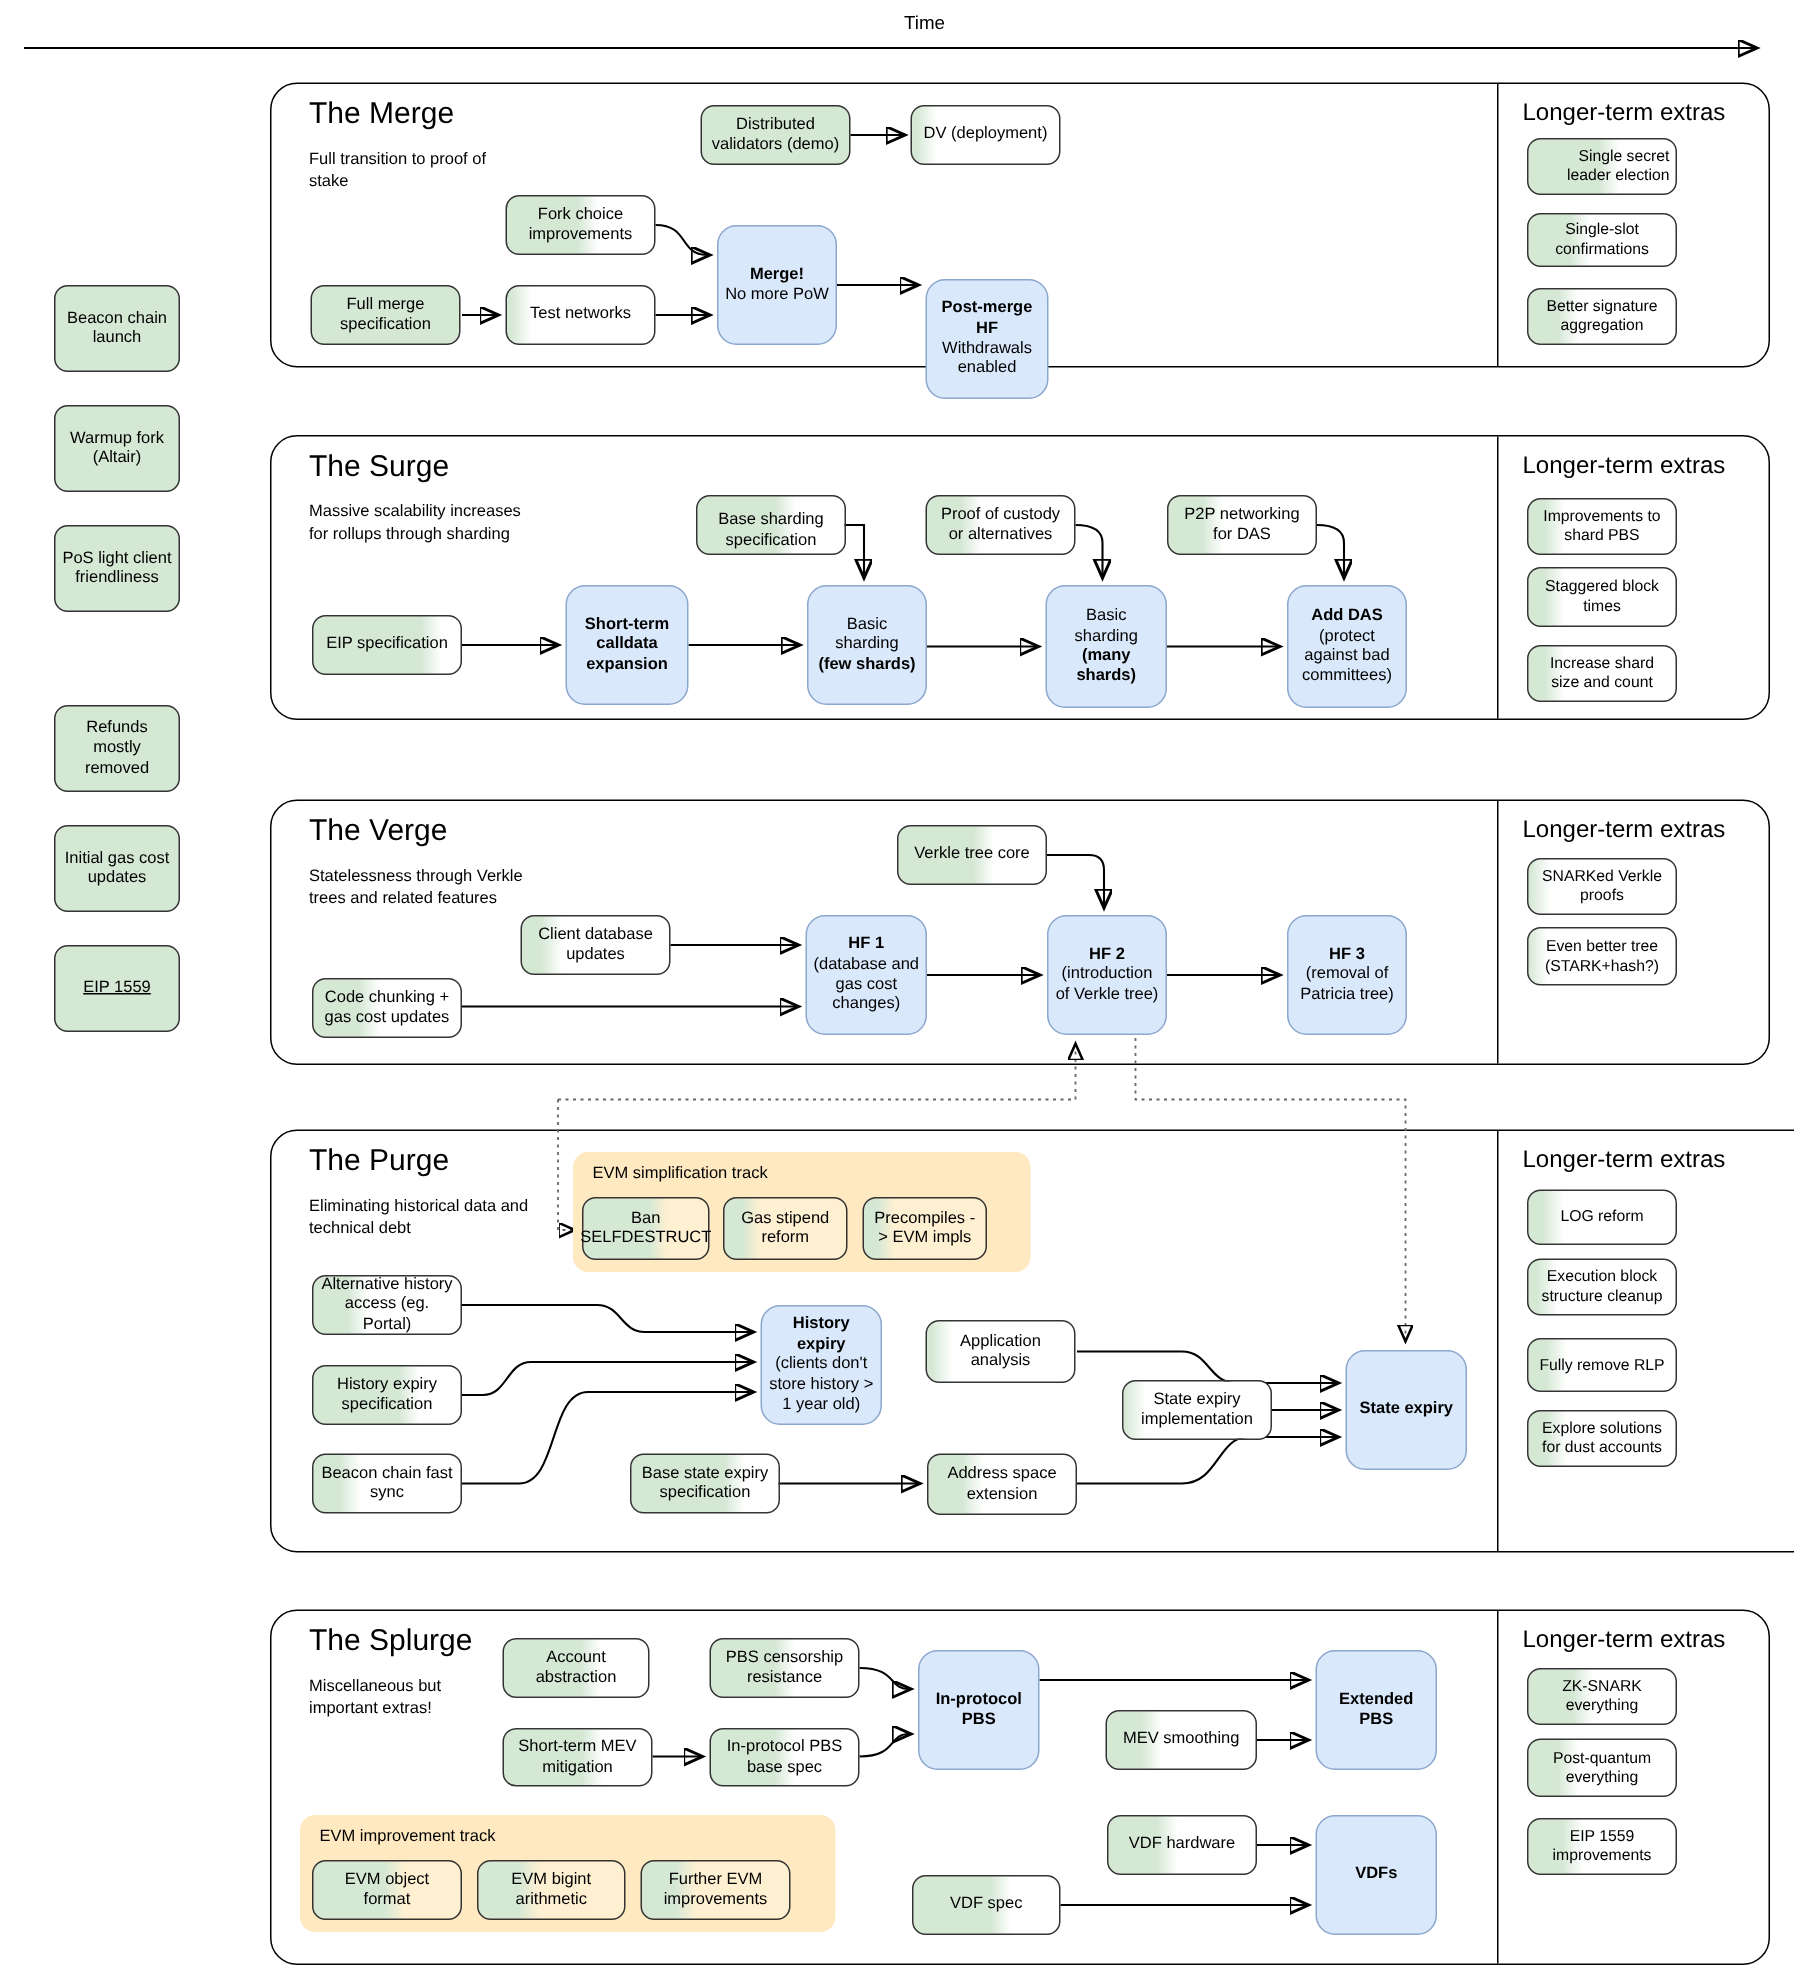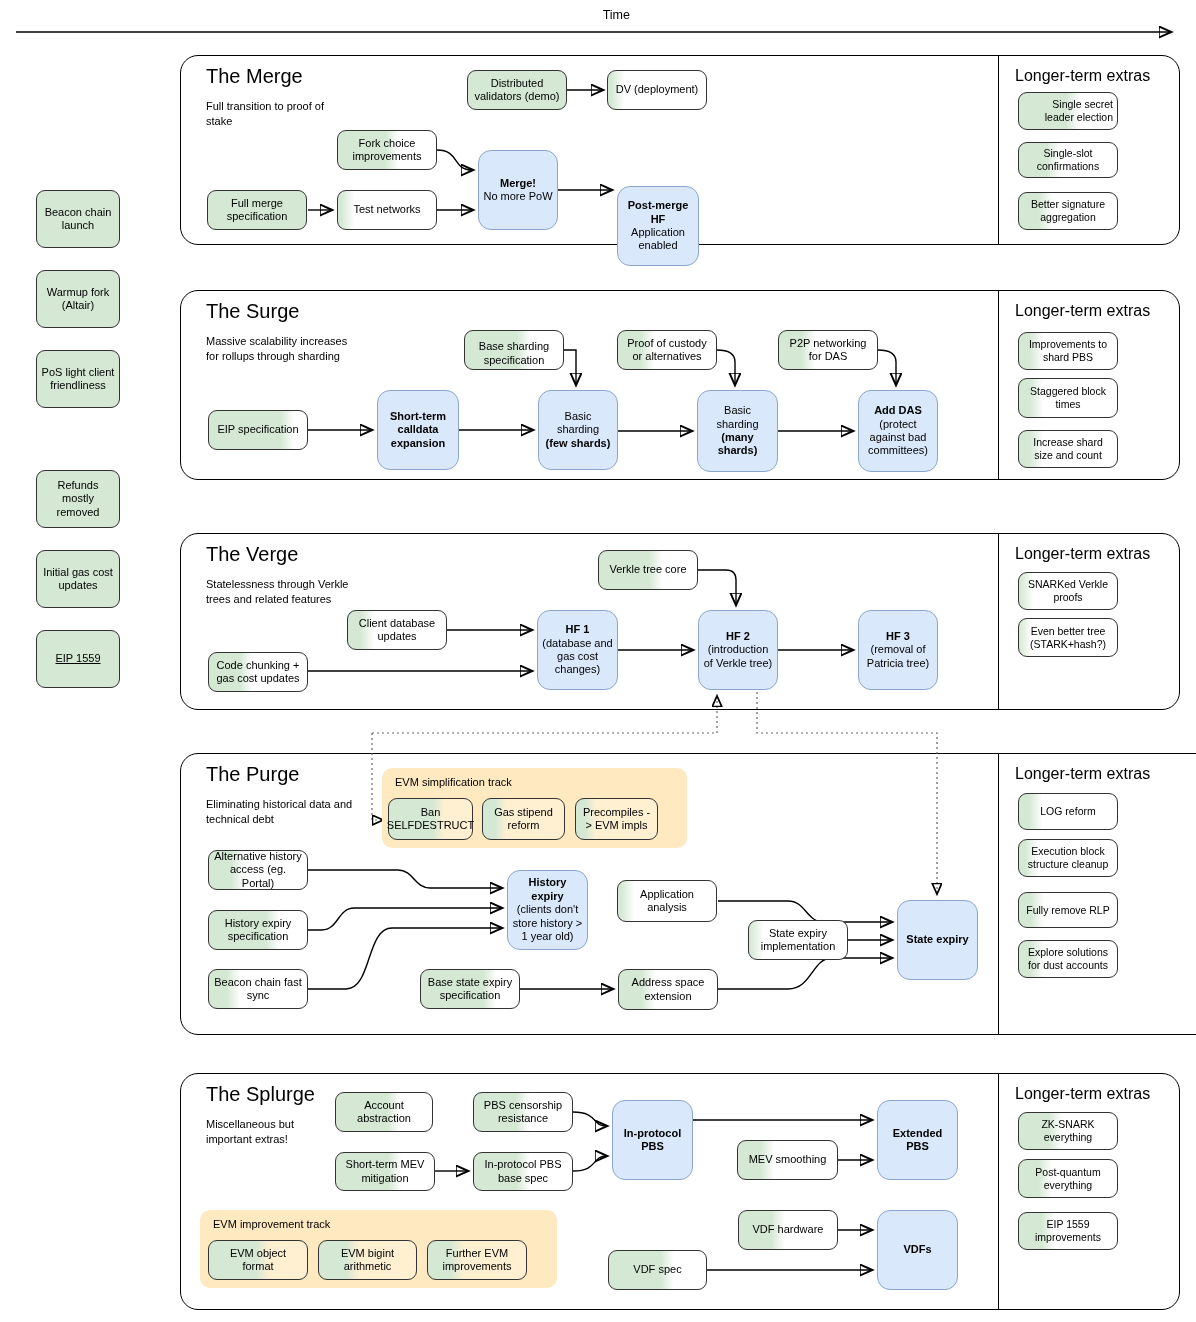--- a/index.html
+++ b/index.html
@@ -156,21 +156,21 @@
       </div>
       <div class="node progress" style="left: 337px; top: 190px; width: 100px; height: 40px; background: linear-gradient(90deg, rgb(213, 232, 212) 3%, rgb(255, 255, 255) 17%);">
         <span class="n">Test networks</span>
       </div>
       <div class="node milestone" style="left: 478px; top: 150px; width: 80px; height: 80px;">
         <span class="b">Merge!</span>
         <span class="n">No more PoW</span>
       </div>
       <div class="node milestone" style="left: 617px; top: 150px; width: 82px; height: 80px; margin-top: 36px;">
         <span class="b">Post-merge HF</span>
-        <span class="n">Application enabled</span>
+        <span class="n">Withdrawals enabled</span>
       </div>
       <div class="node extra" style="left: 1018px; top: 92px; width: 100px; height: 38px; background: linear-gradient(90deg, rgb(213, 232, 212) 48%, rgb(255, 255, 255) 62%); text-align: right;">
         <span class="n">Single secret leader election</span>
       </div>
       <div class="node extra" style="left: 1018px; top: 142px; width: 100px; height: 36px; background: linear-gradient(90deg, rgb(213, 232, 212) 28%, rgb(255, 255, 255) 42%);">
         <span class="n">Single-slot confirmations</span>
       </div>
       <div class="node extra" style="left: 1018px; top: 192px; width: 100px; height: 38px; background: linear-gradient(90deg, rgb(213, 232, 212) 20%, rgb(255, 255, 255) 34%);">
         <span class="n">Better signature aggregation</span>
       </div>

